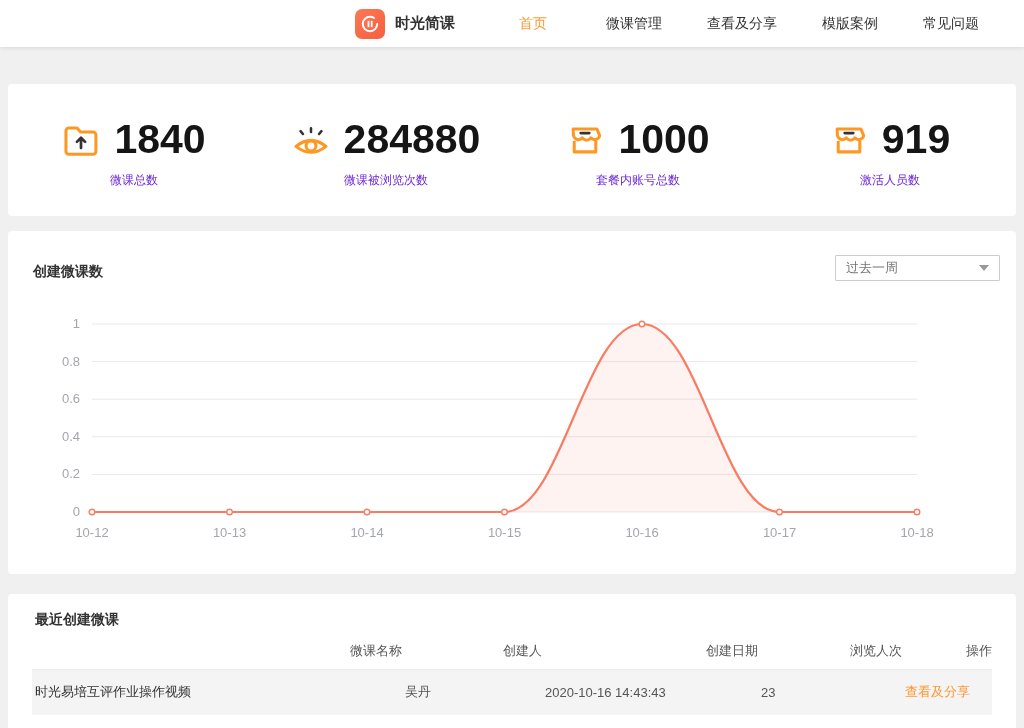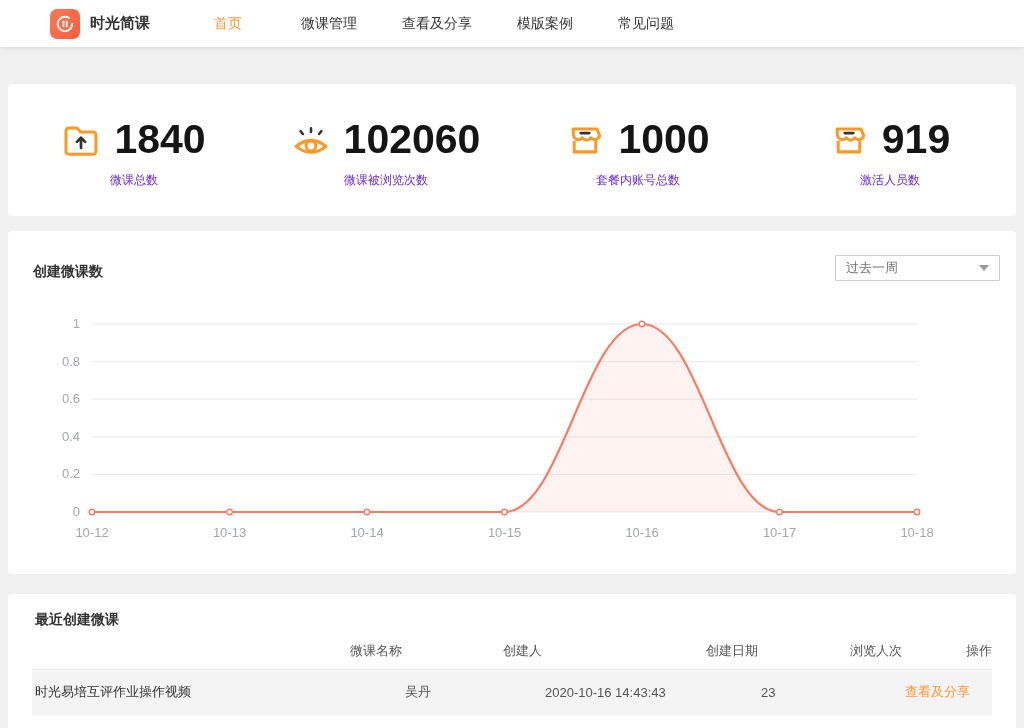--- a/index.html
+++ b/index.html
@@ -6,21 +6,21 @@
   html, body { width: 1024px; height: 728px; overflow: hidden; }
   body {
     font-family: "Liberation Sans", "DejaVu Sans", sans-serif;
     background: #f0f0f0;
     color: #333;
   }
   
   .navbar {
     height: 47px; background: #fff; display: flex; align-items: center;
     padding-left: 50px; box-shadow: 0 1px 4px rgba(0,0,0,0.10);
-    position: relative; z-index: 5;
+    position: relative; z-index: 5; justify-content: flex-end;
   }
   .logo-box {
     width: 30px; height: 30px; border-radius: 7px; background: #fa6e51;
     background: linear-gradient(135deg,#fa7a55,#f95d3e);
     display: flex; align-items: center; justify-content: center; cursor: pointer;
   }
   .brand { font-size: 15px; font-weight: bold; color: #333; margin-left: 10px; }
   .nav-items { display: flex; margin-left: 50px; }
   .nav-item {
     font-size: 14px; color: #333; margin-right: 45px; min-width: 56px;
@@ -99,21 +99,21 @@
       <div class="stat-label">微课总数</div>
     </div>
 
     <div class="stat">
       <div class="stat-top">
         <svg viewBox="0 0 24 24">
           <path d="M2.5 16 Q12 8.5 21.5 16 Q12 23.5 2.5 16 Z" fill="none" stroke="#ff9823" stroke-width="1.9" stroke-linejoin="round"></path>
           <circle cx="12" cy="15.8" r="3.1" fill="none" stroke="#ff9823" stroke-width="1.9"></circle>
           <path d="M12 4.6 v2.3 M5.4 6.4 l1.5 1.8 M18.6 6.4 l-1.5 1.8" stroke="#333" stroke-width="1.6" stroke-linecap="round"></path>
         </svg>
-        <span class="stat-value">102060</span>
+        <span class="stat-value">284880</span>
       </div>
       <div class="stat-label">微课被浏览次数</div>
     </div>
 
     <div class="stat">
       <div class="stat-top">
         <svg viewBox="0 0 24 24">
           <path d="M4.5 5 h15 l1.8 4.2 a3.2 3.2 0 0 1 -5.6 1.4 a3.2 3.2 0 0 1 -5.4 0 a3.2 3.2 0 0 1 -5.6 -1.4 Z" fill="none" stroke="#ff9823" stroke-width="1.9" stroke-linejoin="round"></path>
           <path d="M5.2 12.5 v7 h13.6 v-7" fill="none" stroke="#ff9823" stroke-width="1.9" stroke-linejoin="round"></path>
           <path d="M9.3 7.6 h5.4" stroke="#333" stroke-width="1.7" stroke-linecap="round"></path>

